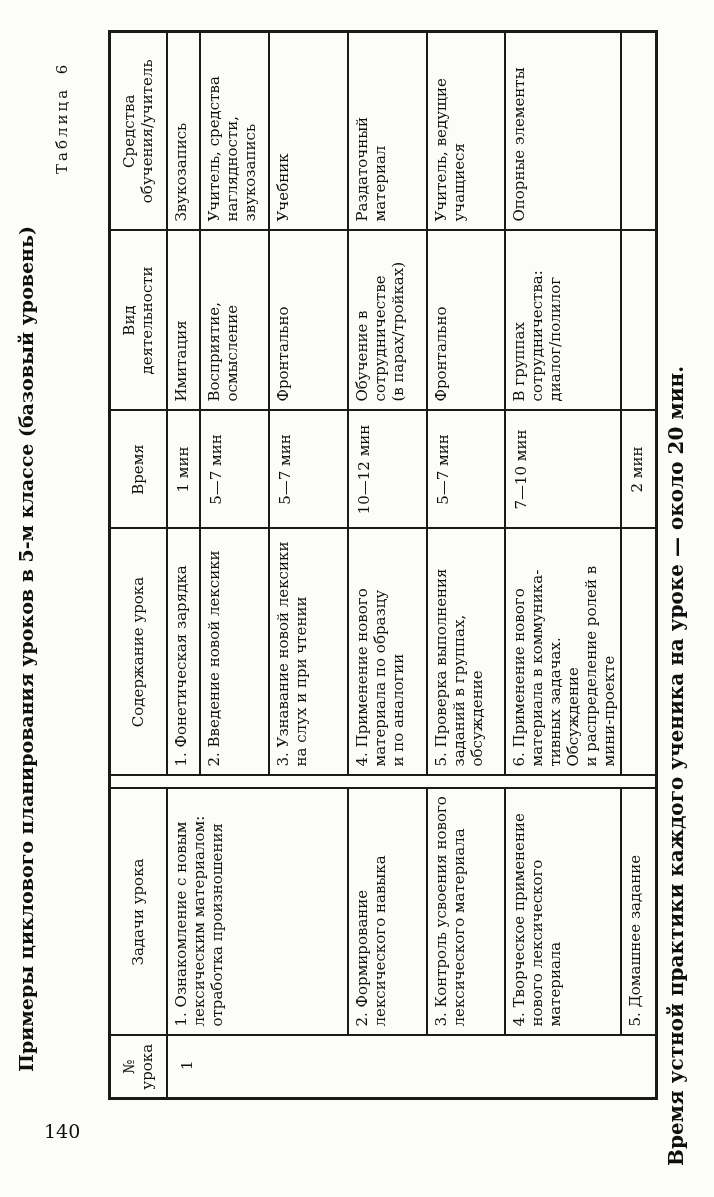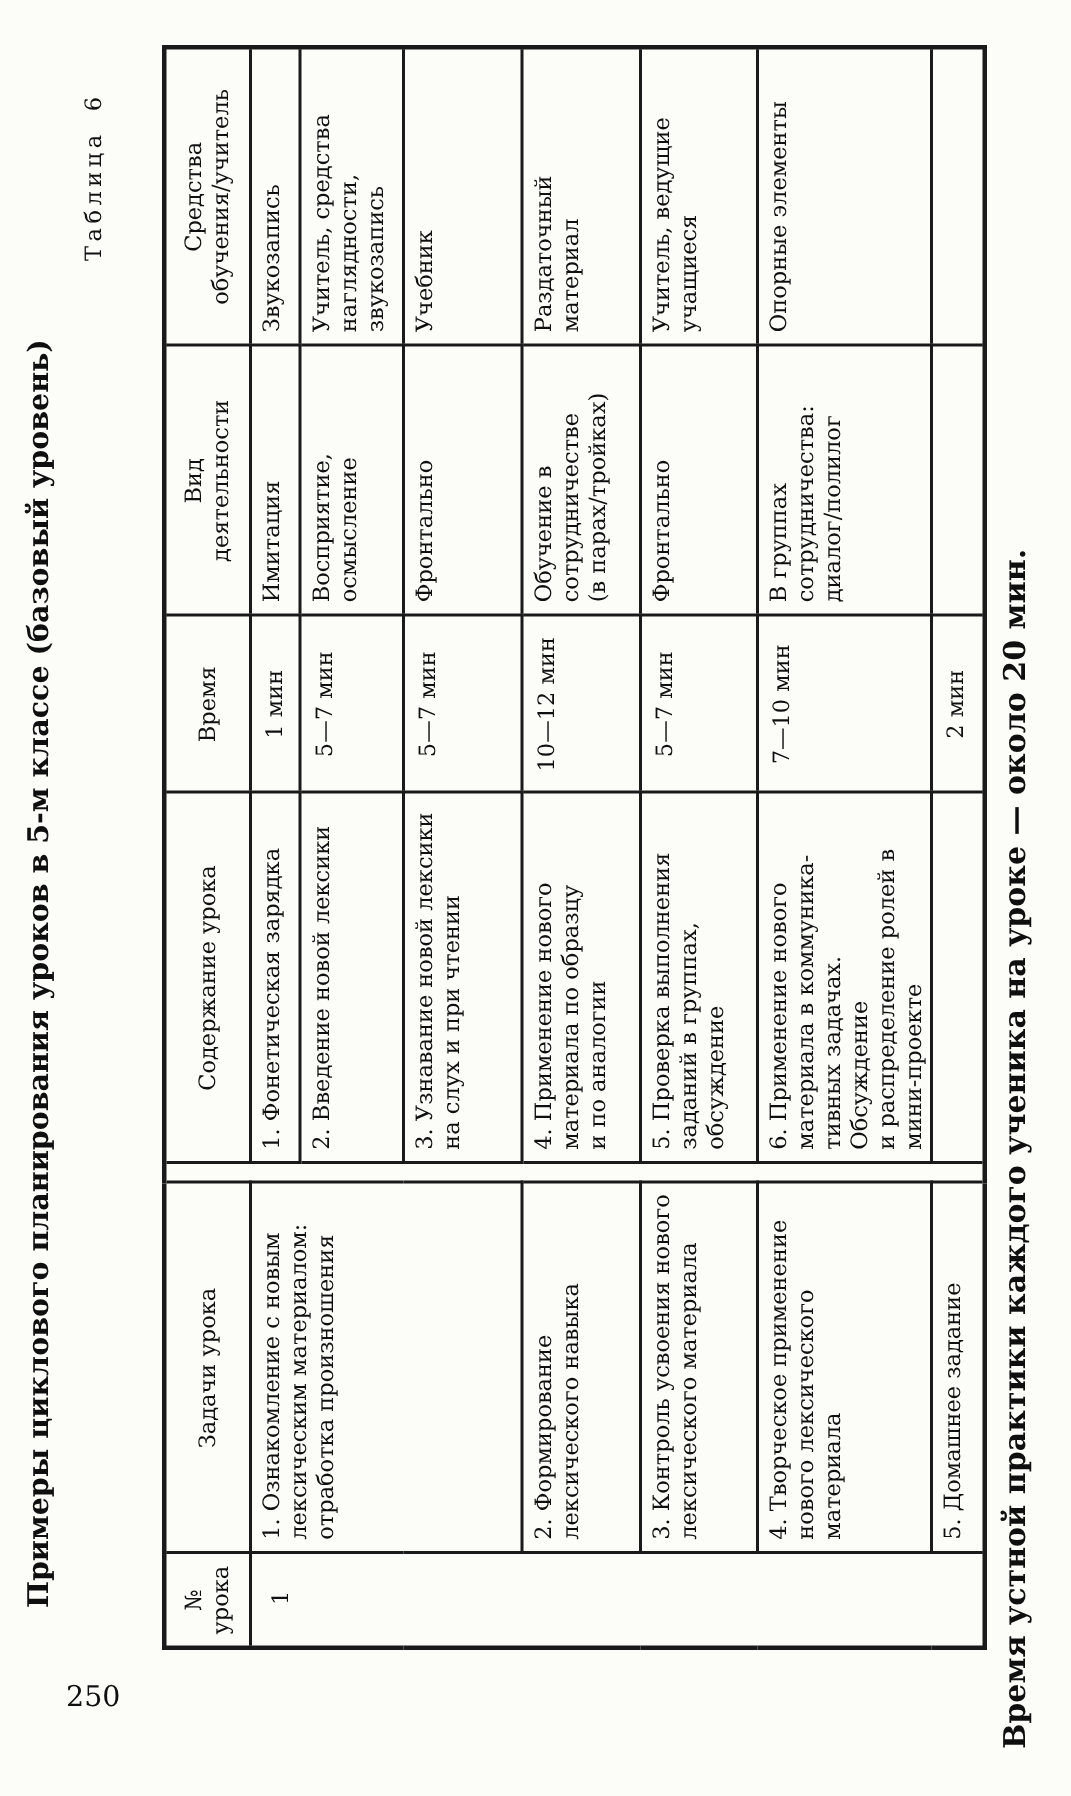--- a/index.html
+++ b/index.html
@@ -153,15 +153,15 @@
         </tr>
       </tbody>
         </table>
     </div>
   </div>
 
   <div class="rot" id="pos-note">
     <div class="inner">Время устной практики каждого ученика на уроке — около 20 мин.</div>
   </div>
 
-  <div class="pagenum">250</div>
+  <div class="pagenum">140</div>
 
 </div>
 
 </body></html>

